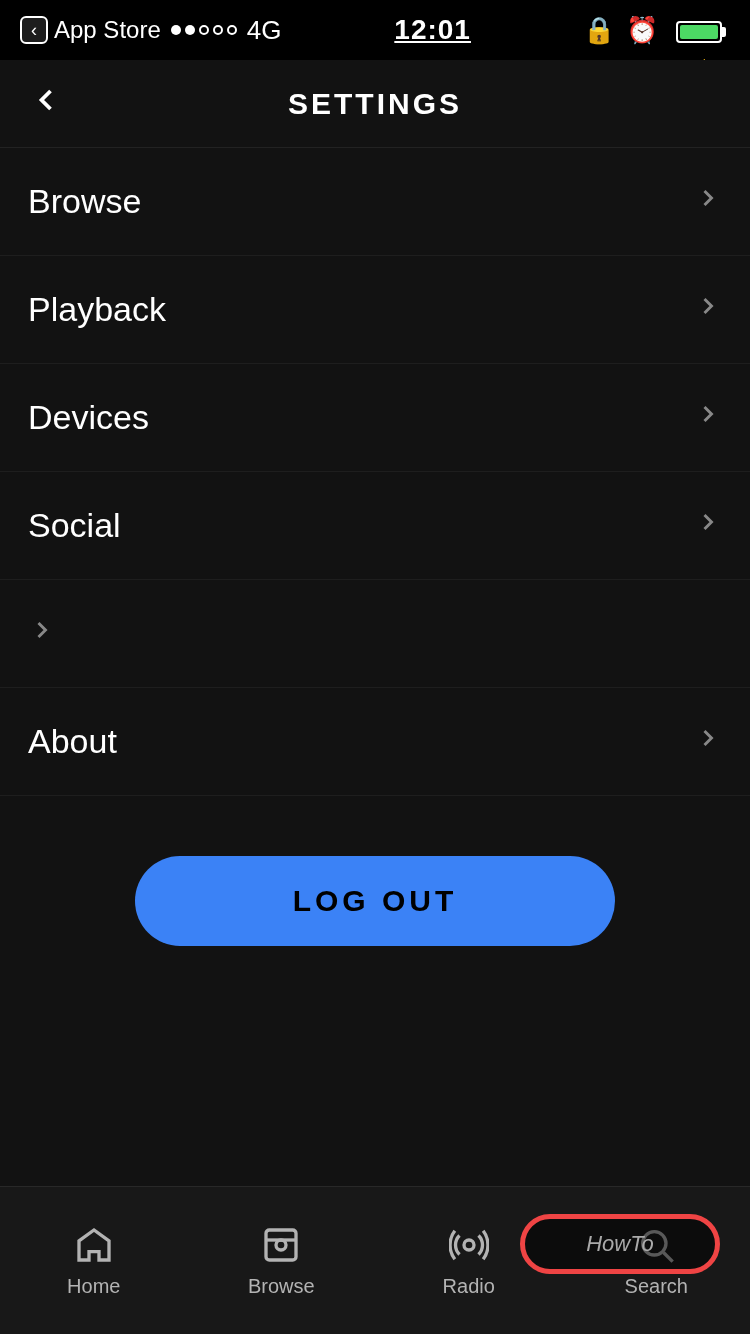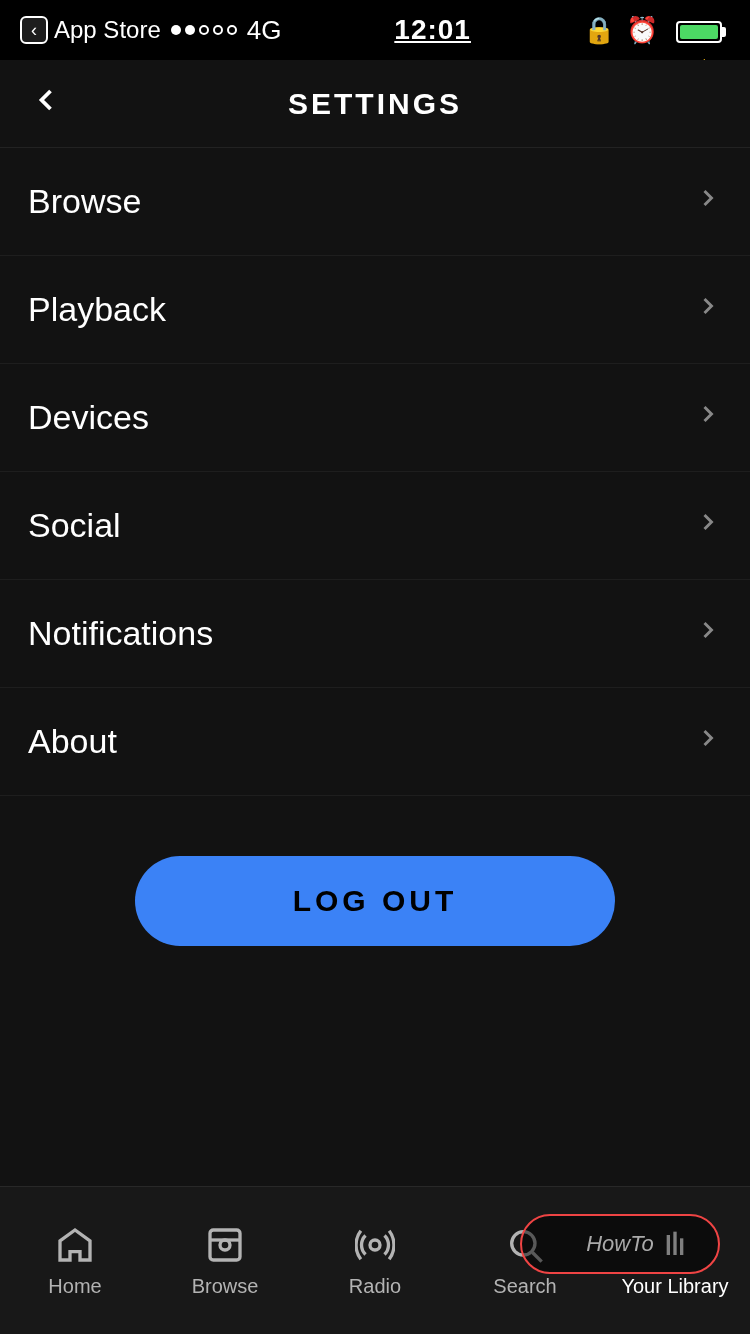--- a/index.html
+++ b/index.html
@@ -258,21 +258,21 @@
       right: 30px;
       width: 200px;
       height: 60px;
       background: rgba(0,0,0,0.5);
       border-radius: 30px;
       display: flex;
       align-items: center;
       justify-content: center;
       font-size: 22px;
       color: #aaa;
-      border: 2px solid #ef4444;
+      border: 5px solid #ef4444;
       font-style: italic;
     }
   </style>
 </head>
 <body>
 
 <div class="status-bar">
   <div class="status-left">
     <div class="status-appstore">
       <div class="status-appstore-icon">‹</div>
@@ -338,21 +338,20 @@
     </div>
     <div class="settings-item">
       <span class="settings-item-label">Social</span>
       <span class="chevron-icon">
         <svg viewBox="0 0 24 24" style="width:28px;height:28px;stroke:#888;stroke-width:2.5;">
           <polyline points="9 18 15 12 9 6"></polyline>
         </svg>
       </span>
     </div>
     <div class="settings-item">
-      <span class="settings-item-label">Notifications</span>
       <span class="chevron-icon">
         <svg viewBox="0 0 24 24" style="width:28px;height:28px;stroke:#888;stroke-width:2.5;">
           <polyline points="9 18 15 12 9 6"></polyline>
         </svg>
       </span>
     </div>
     <div class="settings-item">
       <span class="settings-item-label">About</span>
       <span class="chevron-icon">
         <svg viewBox="0 0 24 24" style="width:28px;height:28px;stroke:#888;stroke-width:2.5;">
@@ -404,25 +403,15 @@
   <div class="nav-item">
     <div class="nav-icon">
       <svg viewBox="0 0 24 24" style="stroke:#b3b3b3;">
         <circle cx="11" cy="11" r="7"></circle>
         <line x1="16.5" y1="16.5" x2="22" y2="22"></line>
       </svg>
     </div>
     <span class="nav-label">Search</span>
   </div>
 
-  <div class="nav-item">
-    <div class="nav-icon">
-      <svg viewBox="0 0 24 24" style="stroke:#ffffff;">
-        <line x1="8" y1="6" x2="8" y2="18"></line>
-        <line x1="12" y1="4" x2="12" y2="18"></line>
-        <line x1="16" y1="8" x2="16" y2="18"></line>
-      </svg>
-    </div>
-    <span class="nav-label active">Your Library</span>
-  </div>
 </div>
 
 <div class="watermark">HowTo</div>
 
 </body></html>

